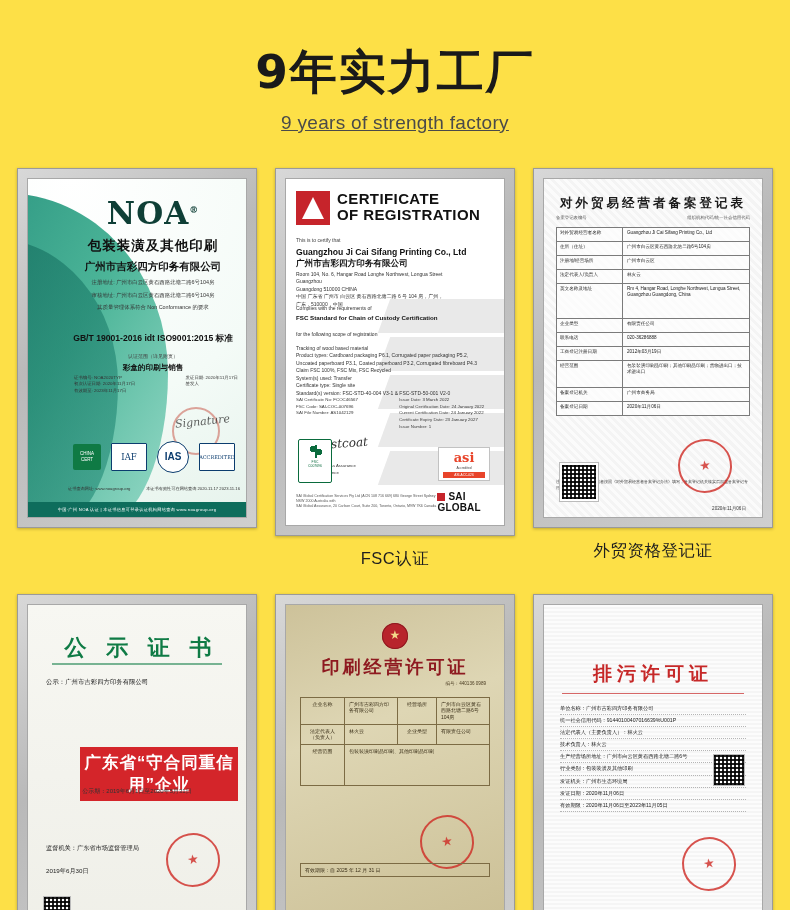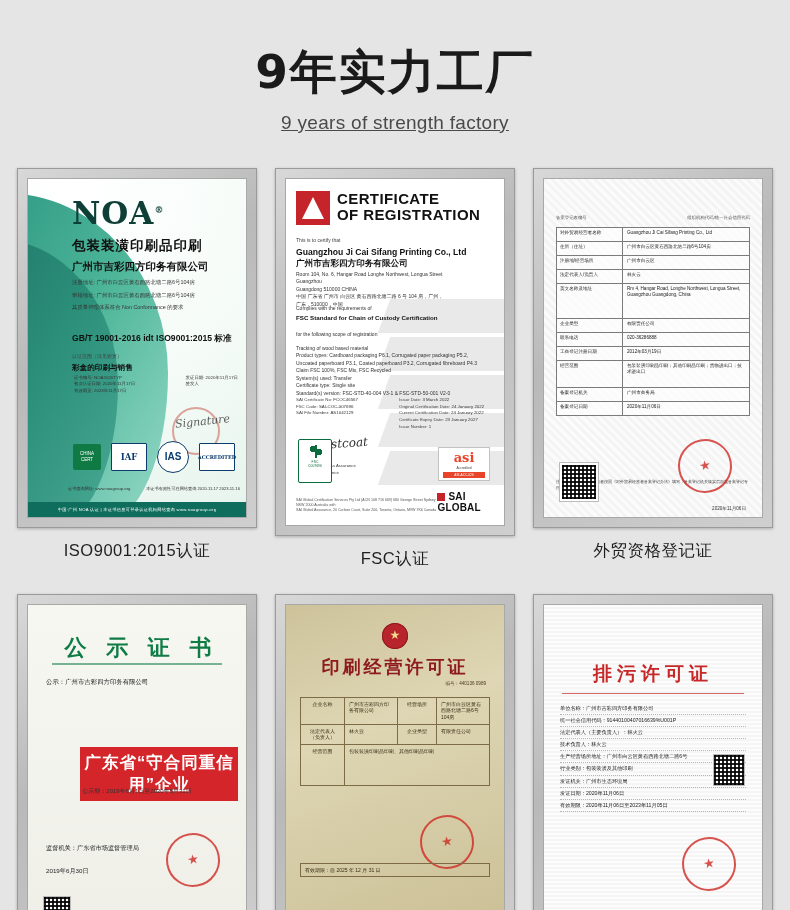--- a/index.html
+++ b/index.html
@@ -11,21 +11,21 @@
     width: 790px;
     height: 910px;
     font-family: "Liberation Sans", sans-serif;
     color: #222;
     overflow: hidden;
   }
   .page {
     position: relative;
     width: 790px;
     height: 910px;
-    background: #e5e5e5;
+    background: #fde047;
   }
   .header {
     text-align: center;
     padding-top: 46px;
   }
   .header .title-cn {
     font-size: 47px;
     font-weight: bold;
     letter-spacing: 2px;
     color: #1a1a1a;
@@ -106,21 +106,21 @@
     position: absolute;
     left: -60px; top: 60px;
     width: 150px; height: 290px;
     background: linear-gradient(120deg,#0d5d52 0%, #1b8a74 100%);
     border-radius: 0 90% 50% 0 / 0 55% 55% 0;
     opacity: .55;
   }
   .noa-body {
     position: absolute;
     left: 44px; right: 12px; top: 16px;
-    text-align: left;
+    text-align: center;
   }
   .noa-logo {
     font-size: 31px;
     font-weight: bold;
     letter-spacing: 1px;
     color: #0e3f36;
     font-family: "DejaVu Serif", "Liberation Serif", serif;
   }
   .noa-logo .reg { font-size: 9px; vertical-align: super; }
   .noa-h1 {
@@ -184,21 +184,21 @@
     left: 40px; right: 6px; top: 262px;
     display: flex;
     align-items: center;
     justify-content: space-around;
   }
   .mark-box {
     width: 34px; height: 26px;
     border: 1.4px solid #0b3c6e;
     border-radius: 1px;
     display: flex; align-items: center; justify-content: center;
-    font-size: 8.5px; font-weight: bold; color: #0b3c6e;
+    font-size: 8.5px; font-weight: normal; color: #0b3c6e;
     background: #fff;
     font-family: "DejaVu Serif", serif;
   }
   .mark-round {
     width: 30px; height: 30px;
     border-radius: 50%;
     border: 1.6px solid #0b3c6e;
     background: #fff;
     display: flex; align-items: center; justify-content: center;
     font-size: 10px; font-weight: bold; color: #0b3c6e;
@@ -374,21 +374,21 @@
     line-height: 1;
   }
   .asi-mark .asi-sub { font-size: 3.2px; color: #444; margin-top: 2px; }
   .asi-mark .asi-bar {
     margin: 2px 4px 0; background: #e8442a; color: #fff;
     font-size: 3.2px; padding: 1px 0;
   }
   .sai-foot {
     position: absolute;
     left: 10px; right: 8px; bottom: 12px;
-    display: flex; align-items: flex-end; justify-content: space-between;
+    display: flex; align-items: center; justify-content: space-between;
   }
   .sai-footl { font-size: 3.6px; color: #555; line-height: 1.4; }
   .sai-global {
     font-size: 10px; font-weight: bold; color: #111;
     letter-spacing: .2px;
   }
   .sai-global .sq {
     display: inline-block; width: 8px; height: 8px;
     background: #c6242b; margin-right: 3px; vertical-align: -1px;
   }
@@ -671,21 +671,21 @@
 
     <div class="cell">
       <div class="frame">
         <div class="frame-inner">
           <div class="sheet">
             <div class="noa-bg"></div>
             <div class="noa-swoosh"></div>
             <div class="noa-swoosh2"></div>
             <div class="noa-body">
               <div class="noa-logo"><span>NOA</span><span class="reg">®</span></div>
-              <div class="noa-h1">包装装潢印刷品印刷</div>
+              <div class="noa-h1">包装装潢及其他印刷</div>
               <div class="noa-h2">广州市吉彩四方印务有限公司</div>
               <div class="noa-line">注册地址: 广州市白云区黄石西路北塘二路6号104房</div>
               <div class="noa-line">审核地址: 广州市白云区黄石西路北塘二路6号104房</div>
               <div class="noa-line">其质量管理体系符合 Non Conformance 的要求</div>
               <div class="noa-std">GB/T 19001-2016 idt ISO9001:2015 标准</div>
               <div class="noa-scope-t">认证范围（详见附页）</div>
               <div class="noa-scope">彩盒的印刷与销售</div>
             </div>
             <div class="noa-meta">
               <div style="white-space:pre-line">证书编号: NOA2020TYP
@@ -703,21 +703,20 @@
               <div class="mark-box" style="font-size:5px;">ACCREDITED</div>
             </div>
             <div class="noa-bottom">
               <div>证书查询网址: www.noagroup.org</div>
               <div>本证书有效性可在网站查询 2020.11.17  2023.11.16</div>
             </div>
             <div class="noa-footbar">中国·广州  NOA 认证 | 本证书信息可登录认证机构网站查询 www.noagroup.org</div>
           </div>
         </div>
       </div>
-      <div class="cert-caption">ISO9001:2015认证</div>
     </div>
 
     <div class="cell">
       <div class="frame tall">
         <div class="frame-inner">
           <div class="sheet">
             <div class="sai-bg"></div>
             <div class="chev" style="top:120px"></div>
             <div class="chev" style="top:158px"></div>
             <div class="chev" style="top:196px"></div>
@@ -789,20 +788,21 @@
         </div>
       </div>
       <div class="cert-caption">FSC认证</div>
     </div>
 
     <div class="cell">
       <div class="frame">
         <div class="frame-inner">
           <div class="sheet">
             <div class="cn-bg"></div>
+            <div class="cn3-title">对外贸易经营者备案登记表</div>
             <div class="cn3-sub">备案登记表编号</div>
             <div class="cn3-sub2">组织机构代码/统一社会信用代码</div>
             <div class="cn3-table">
               <div class="cn3-row">
                   <div class="lbl">对外贸易经营者名称</div>
                   <div class="val">Guangzhou Ji Cai Sifang Printing Co., Ltd</div>
                 </div>
               <div class="cn3-row">
                   <div class="lbl">住所（住址）</div>
                   <div class="val">广州市白云区黄石西路北塘二路6号104房</div>

